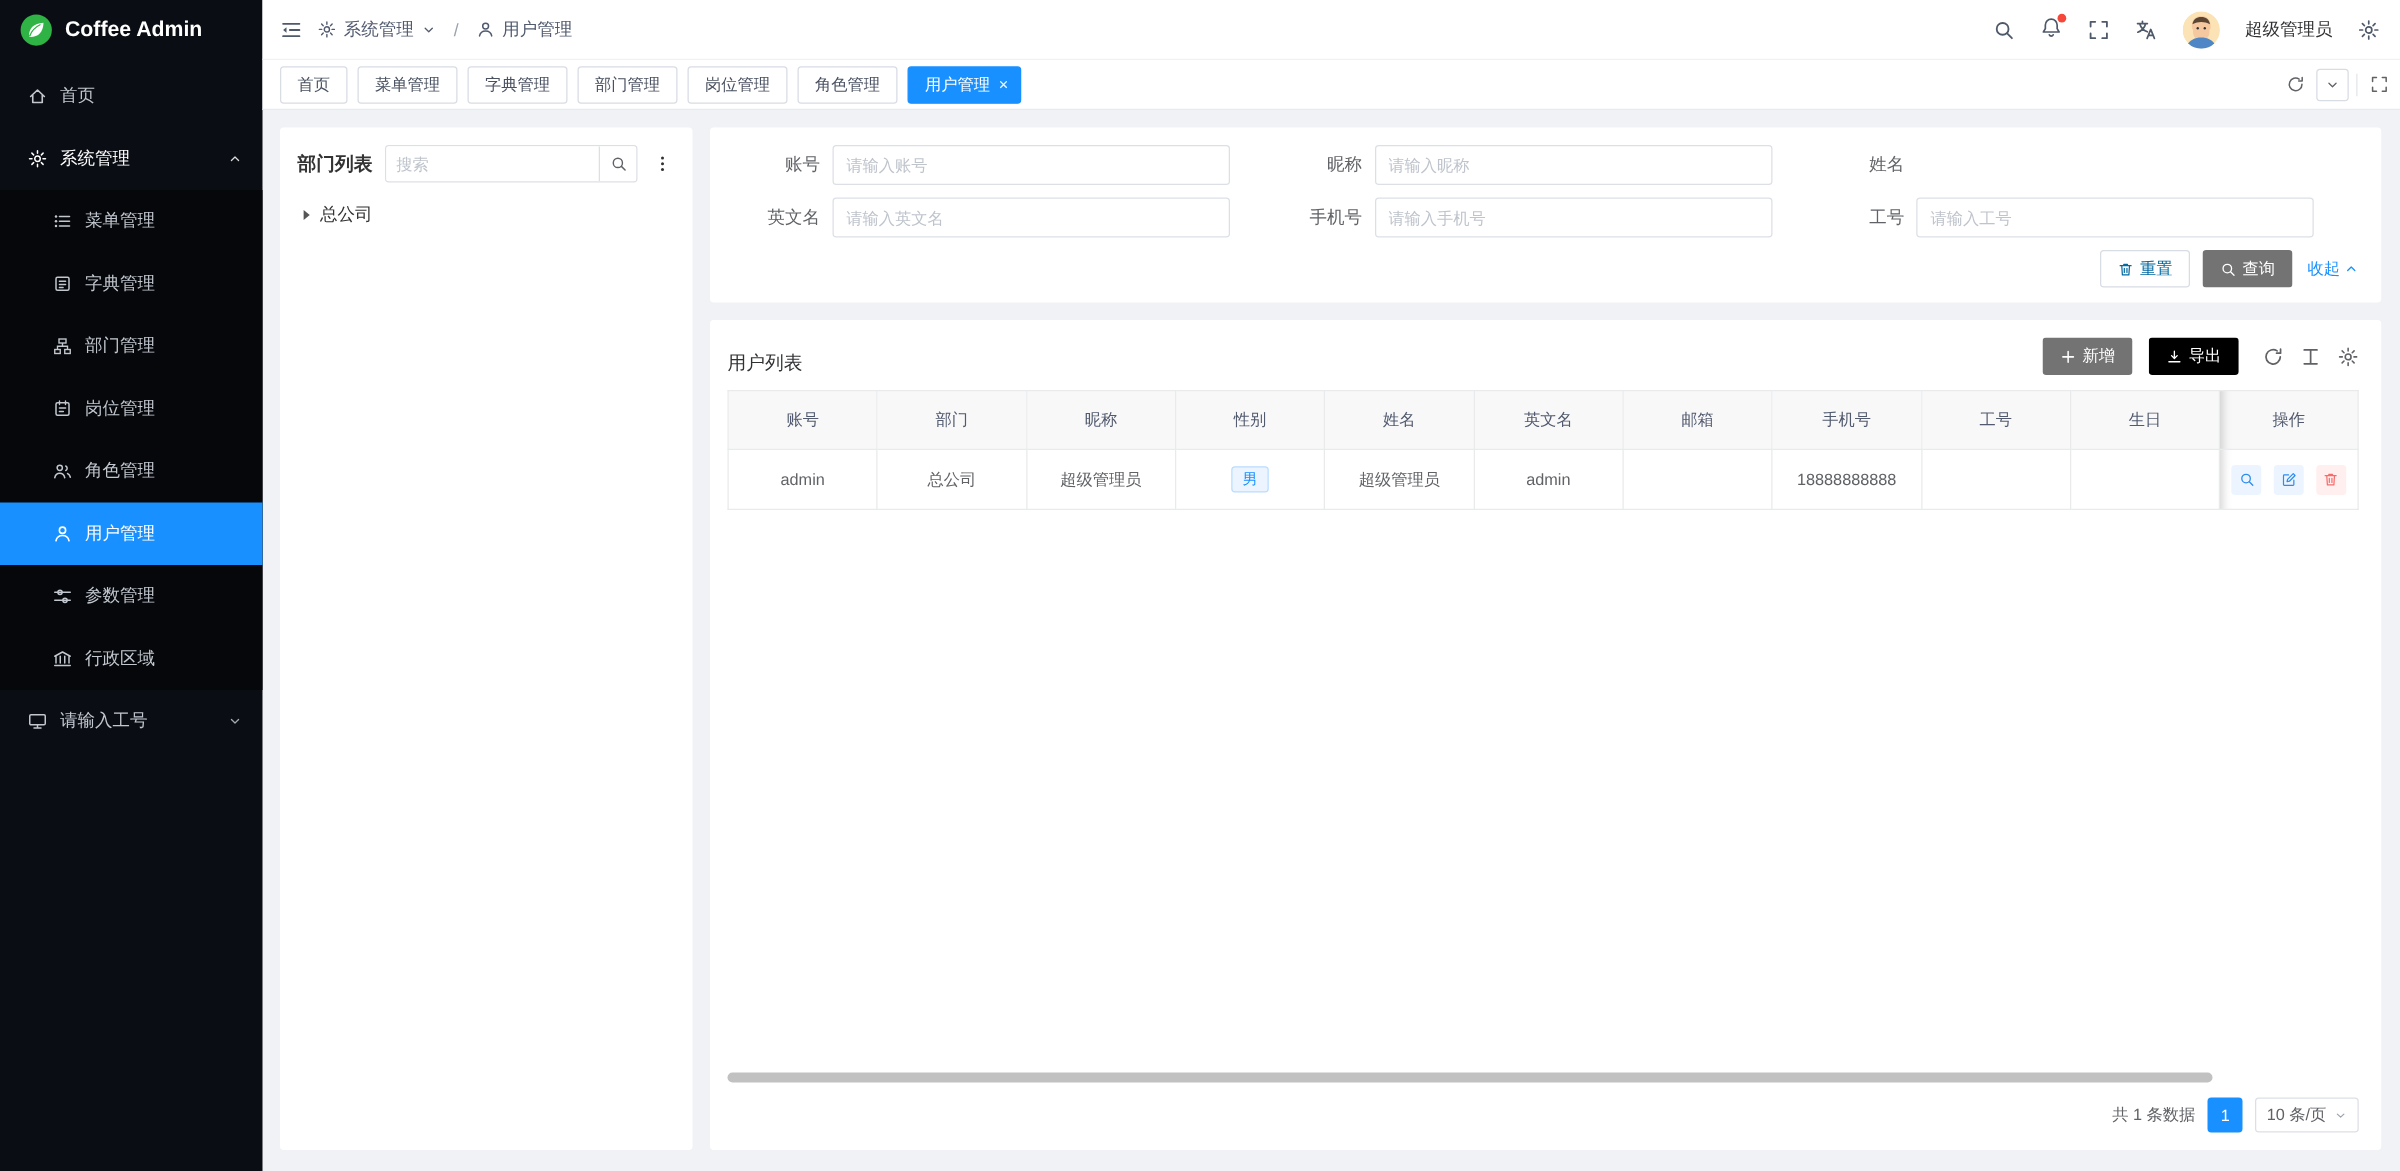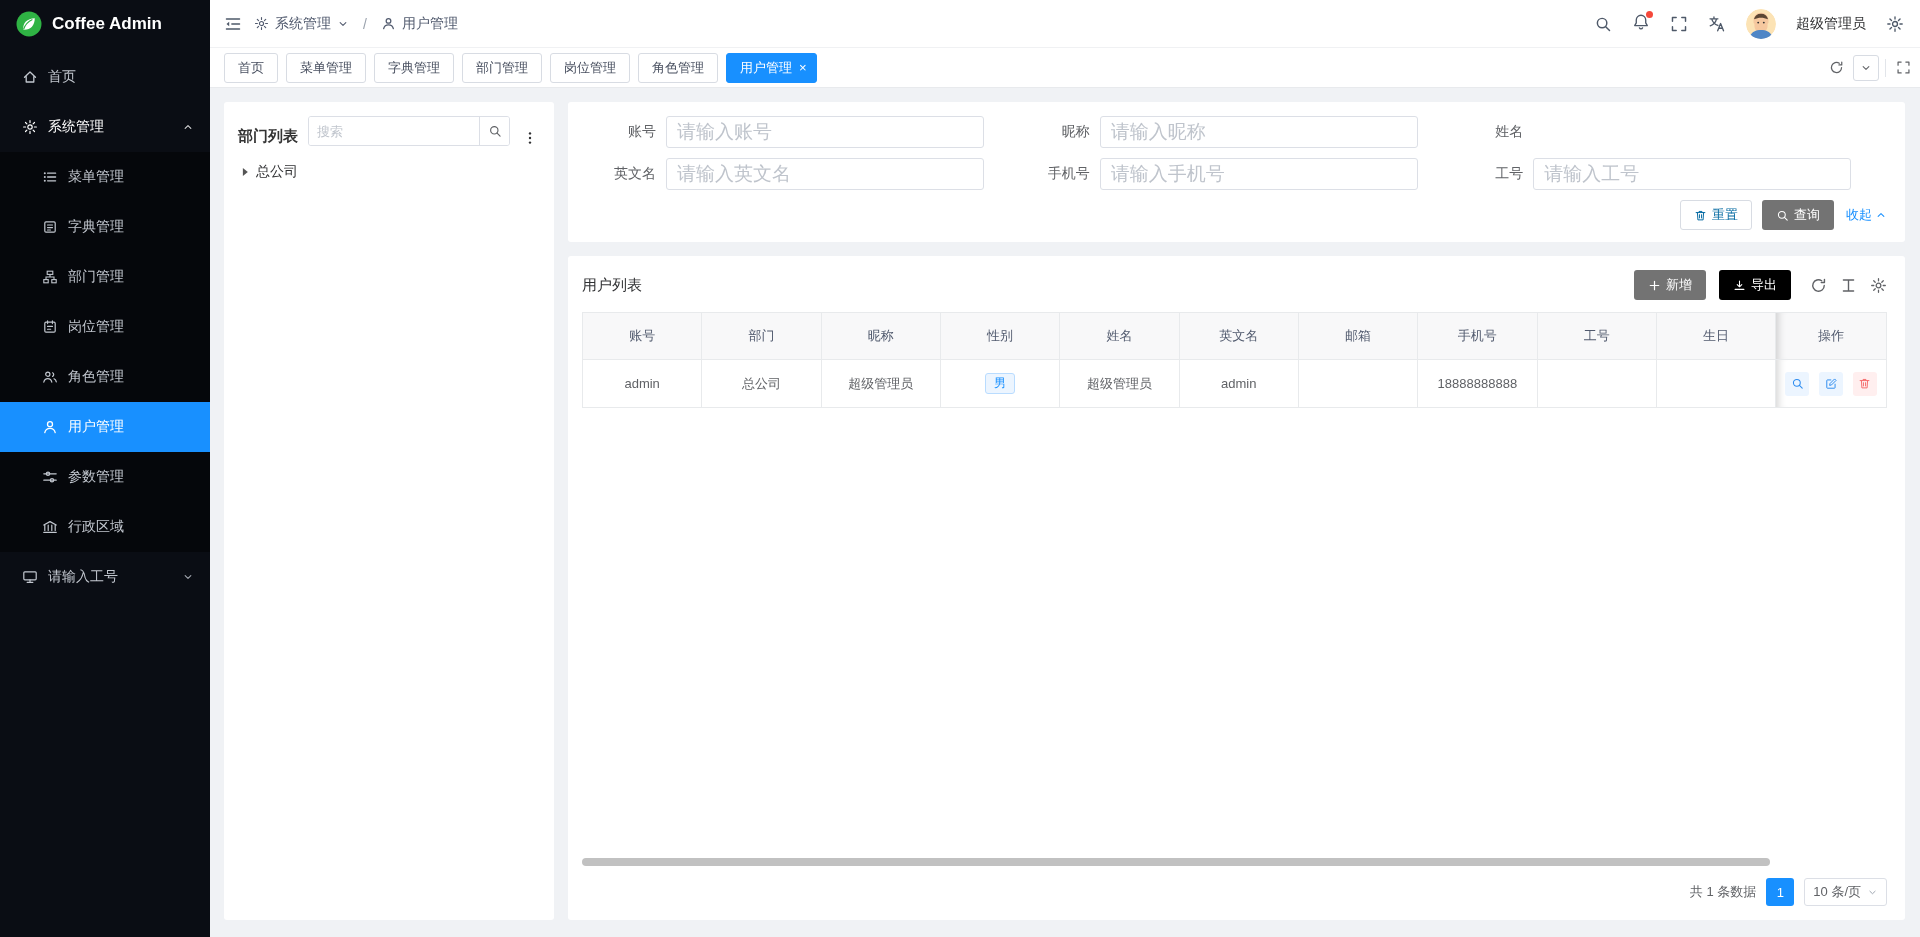--- a/index.html
+++ b/index.html
@@ -49,52 +49,52 @@
   .tc-btn .ic { width: 15px; height: 15px; }
   .tc-box { width: 26px; height: 26px; border: 1px solid #d8dce3; border-radius: 3px; display: flex; align-items: center; justify-content: center; margin-right: 6px; color: #606266; cursor: pointer; }
   .tc-divider { width: 1px; height: 18px; background: #e2e5ea; }
 
   
   .content { flex: 1; min-height: 0; display: flex; gap: 14px; padding: 14px 15px 17px 14px; }
   .card { background: #fff; border-radius: 3px; }
 
   
   .dept-card { width: 330px; flex-shrink: 0; padding: 14px; display: flex; flex-direction: column; gap: 14px; }
-  .dept-head { display: flex; align-items: flex-end; gap: 10px; }
+  .dept-head { display: flex; align-items: center; gap: 10px; }
   .dept-title { font-size: 15px; font-weight: 600; color: #333; white-space: nowrap; }
   .search-group { flex: 1; height: 30px; display: flex; border: 1px solid #dcdfe6; border-radius: 3px; overflow: hidden; background: #fff; }
   .search-group input { flex: 1; min-width: 0; border: 0; outline: 0; padding: 0 8px; font-size: 13px; color: #303133; }
   .search-group .addon { width: 30px; border-left: 1px solid #dcdfe6; display: flex; align-items: center; justify-content: center; color: #606266; cursor: pointer; background: #fff; }
   .dots-btn { width: 20px; display: flex; align-items: center; justify-content: center; color: #303133; cursor: pointer; }
   .tree { font-size: 14px; color: #303133; }
   .tree-node { display: flex; align-items: center; gap: 4px; padding: 3px 0; cursor: pointer; }
   .tree-node .caret { width: 14px; height: 14px; color: #555; }
   input::placeholder { color: #bfc4cc; }
 
   
   .right-col { flex: 1; min-width: 0; display: flex; flex-direction: column; gap: 14px; }
 
   
   .filter-card { padding: 14px 18px 12px; }
   .filter-grid { display: grid; grid-template-columns: 1fr 1fr 1fr; row-gap: 10px; }
   .field { display: flex; align-items: center; }
   .field label { width: 80px; text-align: right; padding-right: 10px; font-size: 14px; color: #606266; flex-shrink: 0; white-space: nowrap; }
-  .field input { width: 318px; height: 32px; border: 1px solid #dcdfe6; border-radius: 3px; padding: 4px 10px; font-size: 19px; outline: none; color: #303133; }
+  .field input { width: 318px; height: 32px; border: 1px solid #dcdfe6; border-radius: 3px; padding: 4px 10px; font-size: 13px; outline: none; color: #303133; }
   .filter-actions { display: flex; align-items: center; justify-content: flex-end; gap: 10px; margin-top: 10px; }
   .btn { height: 30px; padding: 0 13px; border-radius: 3px; font-size: 13px; display: inline-flex; align-items: center; gap: 5px; cursor: pointer; border: 1px solid transparent; background: #fff; }
   .btn .ic { width: 13px; height: 13px; }
   .btn-plain { border-color: #d8dce3; color: #0369a1; }
   .btn-primary { background: #737373; color: #fff; }
   .btn-warning { background: #000000; color: #fff; }
   .link-collapse { display: inline-flex; align-items: center; gap: 3px; color: #1890ff; font-size: 13px; cursor: pointer; margin-left: 2px; white-space: nowrap; }
   .link-collapse .ic { width: 12px; height: 12px; }
 
   
   .table-card { flex: 1; min-height: 0; padding: 14px 18px 8px 14px; display: flex; flex-direction: column; }
-  .table-head { display: flex; align-items: center; margin-bottom: 12px; }
+  .table-head { display: flex; align-items: flex-end; margin-bottom: 12px; }
   .table-title { font-size: 15px; color: #303133; }
   .toolbar { margin-left: auto; display: flex; align-items: center; gap: 13px; }
   .tool-icon { width: 17px; height: 17px; color: #606266; cursor: pointer; display: block; }
   .table-zone { flex: 1; min-height: 0; display: flex; flex-direction: column; }
   table.grid { width: 100%; border-collapse: collapse; table-layout: fixed; font-size: 13px; }
   .grid th, .grid td { border: 1px solid #e8eaec; text-align: center; padding: 0 6px; overflow: hidden; white-space: nowrap; text-overflow: ellipsis; }
   .grid th { background: #f8f8f9; height: 47px; color: #515a6e; font-weight: 500; font-size: 13px; }
   .grid td { height: 48px; color: #606266; }
   .op-col { box-shadow: inset 10px 0 8px -8px rgba(0,0,0,.18); }
   .tag-male { display: inline-block; padding: 2px 8px; font-size: 12px; color: #1890ff; background: #ecf5ff; border: 1px solid #b9dcff; border-radius: 3px; line-height: 1.3; }

